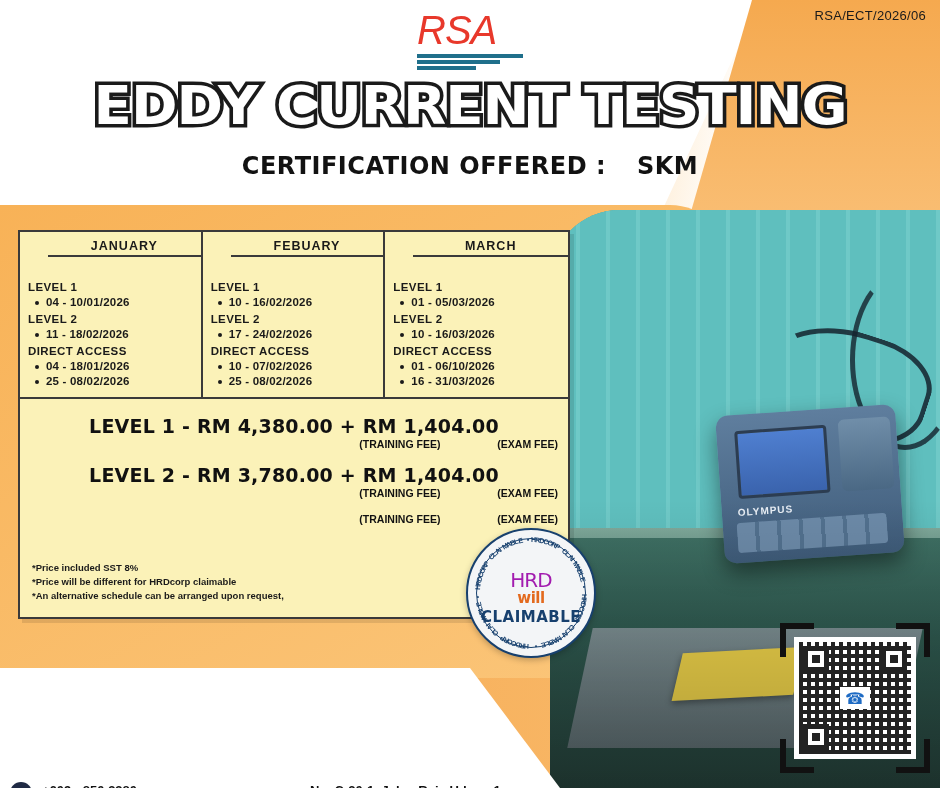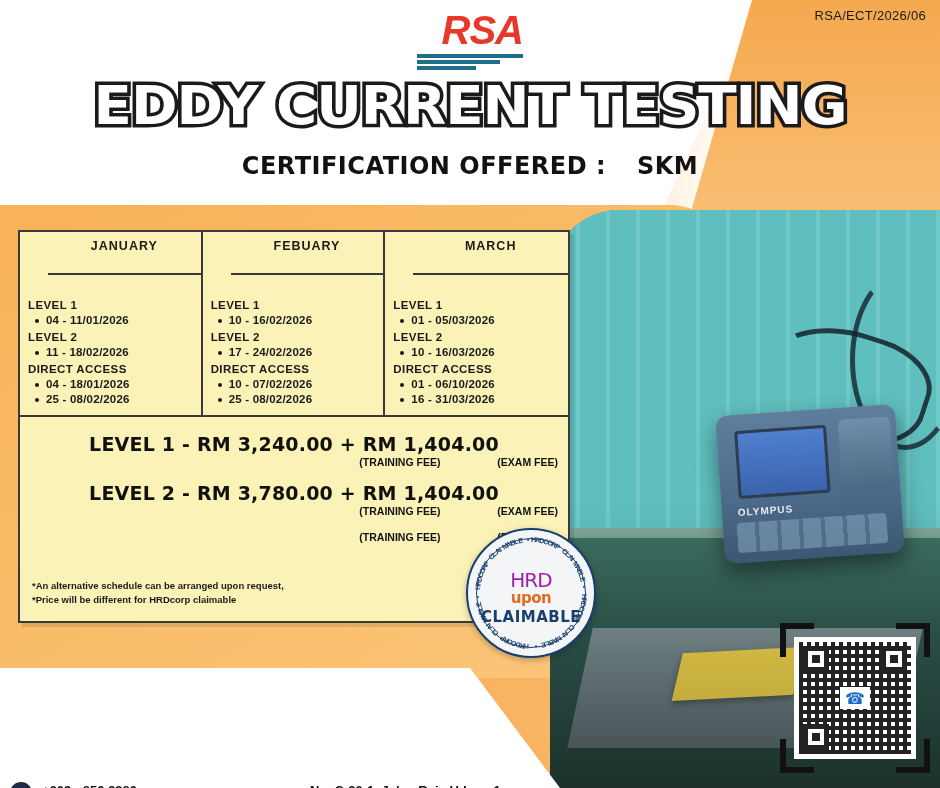--- a/index.html
+++ b/index.html
@@ -153,24 +153,24 @@
   .doc-code {
     position:absolute; right: 14px; top: 8px;
     font-size: 13px; color: #1a1a1a; letter-spacing: .3px;
   }
   .logo {
     position:absolute; left: 50%; transform: translateX(-50%); top: 8px;
     width: 106px; height: 62px;
   }
   .logo-text {
     font-family: "Liberation Sans", sans-serif;
-    font-weight: bold; font-style: italic;
+    font-weight: normal; font-style: italic;
     font-size: 40px; color: #e8382b;
     letter-spacing: -1px;
-    text-align:right;
+    text-align:left;
     line-height: 44px;
   }
   .logo-bars { margin-top: 2px; }
   .logo-bars i {
     display:block; height: 4px; background: #1f6f8b; margin: 2px 0;
   }
   .logo-bars i:nth-child(1){ width: 100%; }
   .logo-bars i:nth-child(2){ width: 78%; }
   .logo-bars i:nth-child(3){ width: 56%; }
 
@@ -212,21 +212,21 @@
   }
   .month-col {
     border-right: 2px solid #3a3a3a;
   }
   .month-col:last-child { border-right: none; }
   .month-head {
     text-align:center;
     font-weight: bold;
     font-size: 12.5px;
     letter-spacing: 1px;
-    padding: 7px 0 20px;
+    padding: 7px 0 2px;
     border-bottom: 2px solid #3a3a3a;
     color:#1a1a1a;
     margin-left:28px;
   }
   .month-body { padding: 8px 8px 10px 8px; }
   .lvl-label {
     font-weight: bold; font-size: 11.5px; letter-spacing: .4px;
     color:#1a1a1a; margin-top: 5px;
   }
   .lvl-label:first-child { margin-top: 16px; }
@@ -423,21 +423,21 @@
     <span class="cert-val">SKM</span>
   </div>
 
   <div class="card">
     <div class="months">
 
       <div class="month-col">
         <div class="month-head">JANUARY</div>
         <div class="month-body">
           <div class="lvl-label">LEVEL 1</div>
-          <div class="date-item">04 - 11/01/2026</div>
+          <div class="date-item">04 - 10/01/2026</div>
           <div class="lvl-label">LEVEL 2</div>
           <div class="date-item">11 - 18/02/2026</div>
           <div class="lvl-label">DIRECT ACCESS</div>
           <div class="date-item">04 - 18/01/2026</div>
           <div class="date-item">25 - 08/02/2026</div>
         </div>
       </div>
 
       <div class="month-col">
         <div class="month-head">FEBUARY</div>
@@ -462,21 +462,21 @@
           <div class="lvl-label">DIRECT ACCESS</div>
           <div class="date-item">01 - 06/10/2026</div>
           <div class="date-item">16 - 31/03/2026</div>
         </div>
       </div>
 
     </div>
 
     <div class="prices">
       <div class="price-row">
-        <div class="price-main">LEVEL 1 - RM 3,240.00 + RM 1,404.00</div>
+        <div class="price-main">LEVEL 1 - RM 4,380.00 + RM 1,404.00</div>
         <div class="price-sub">
           <span class="s1">(TRAINING FEE)</span>
           <span>(EXAM FEE)</span>
         </div>
       </div>
       <div class="price-row">
         <div class="price-main">LEVEL 2 - RM 3,780.00 + RM 1,404.00</div>
         <div class="price-sub">
           <span class="s1">(TRAINING FEE)</span>
           <span>(EXAM FEE)</span>
@@ -484,22 +484,23 @@
       </div>
       <div class="price-row">
         <div class="price-sub">
           <span class="s1">(TRAINING FEE)</span>
           <span>(EXAM FEE)</span>
         </div>
       </div>
     </div>
 
     <div class="notes">
+      <div>*Price included SST 8%</div>
+      <div>*Price will be different for HRDcorp claimable</div>
       <div>*An alternative schedule can be arranged upon request,</div>
-      <div>*Price will be different for HRDcorp claimable</div>
     </div>
   </div>
 
   <div class="seal">
     <div class="seal-ring"></div>
     <div class="seal-arc" id="sealArc">
         <span style="transform: rotate(-90deg) translate(57px) rotate(90deg);">H</span>
         <span style="transform: rotate(-85.443deg) translate(57px) rotate(90deg);">R</span>
         <span style="transform: rotate(-80.8861deg) translate(57px) rotate(90deg);">D</span>
         <span style="transform: rotate(-76.3291deg) translate(57px) rotate(90deg);">C</span>
@@ -574,21 +575,21 @@
         <span style="transform: rotate(238.101deg) translate(57px) rotate(90deg);">M</span>
         <span style="transform: rotate(242.658deg) translate(57px) rotate(90deg);">A</span>
         <span style="transform: rotate(247.215deg) translate(57px) rotate(90deg);">B</span>
         <span style="transform: rotate(251.772deg) translate(57px) rotate(90deg);">L</span>
         <span style="transform: rotate(256.329deg) translate(57px) rotate(90deg);">E</span>
         <span style="transform: rotate(260.886deg) translate(57px) rotate(90deg);"> </span>
         <span style="transform: rotate(265.443deg) translate(57px) rotate(90deg);">•</span>
       </div>
     <div class="seal-center">
       <div class="seal-hrd">HRD</div>
-      <div class="seal-corp">upon</div>
+      <div class="seal-corp">will</div>
       <div class="seal-claim">CLAIMABLE</div>
     </div>
   </div>
 
   <div class="qr-wrap">
     <div class="qr-bracket tl"></div>
     <div class="qr-bracket tr"></div>
     <div class="qr-bracket bl"></div>
     <div class="qr-bracket br"></div>
     <div class="qr-code">

